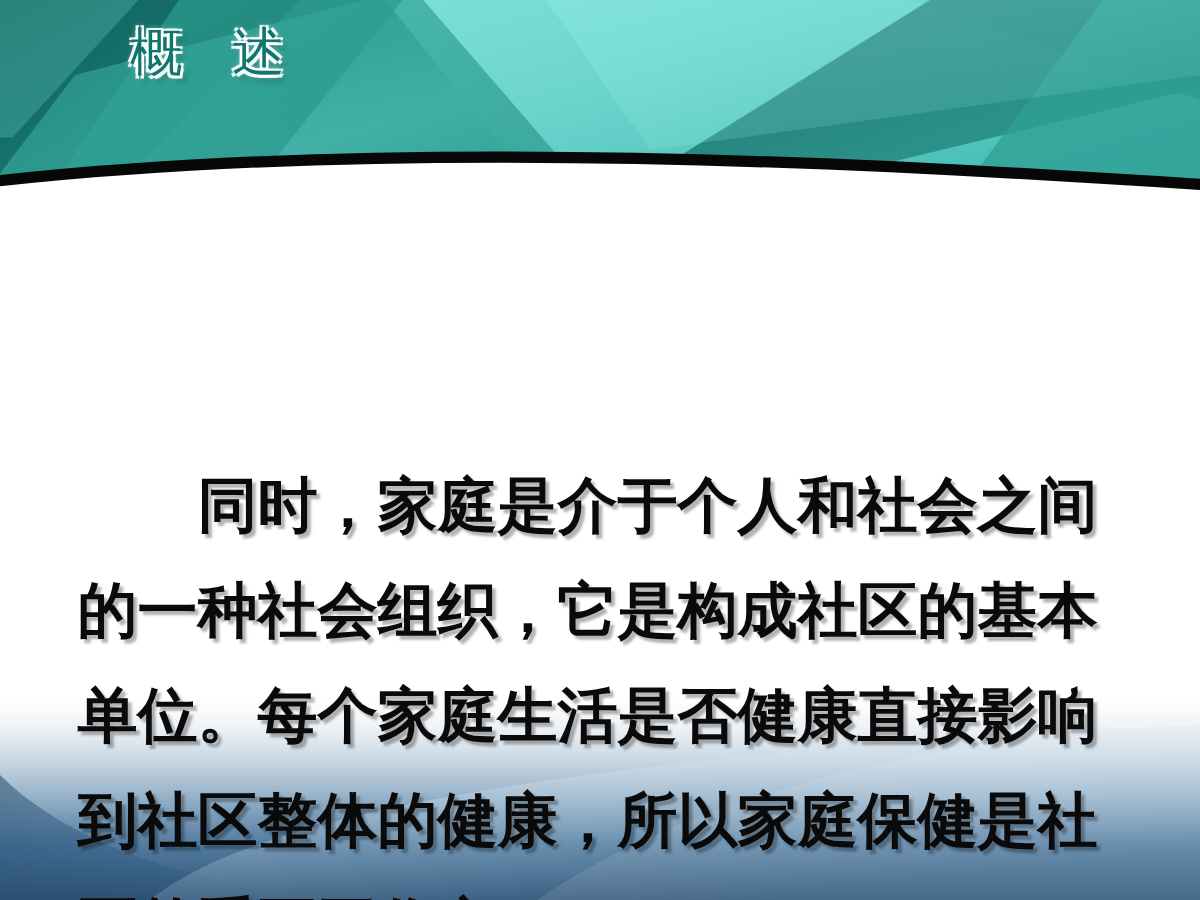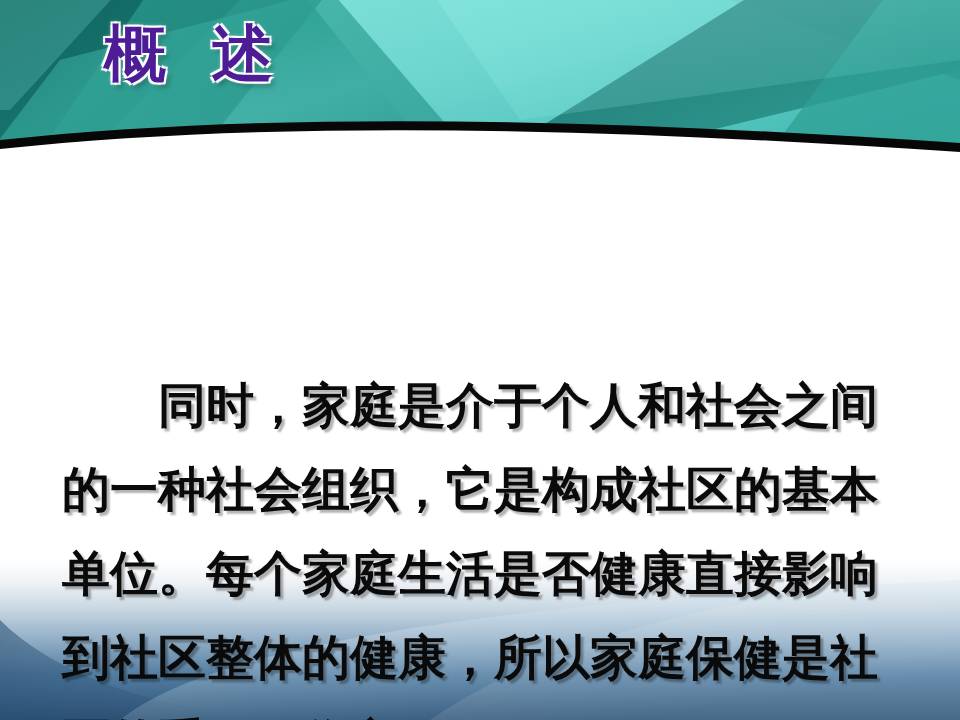--- a/index.html
+++ b/index.html
@@ -32,24 +32,24 @@
     display: block;
     width: 960px;
     height: 152px;
   }
 
   
   #slide-title {
     position: absolute;
     left: 104px;
     top: 18px;
-    font-size: 62px;
-    font-weight: bold;
+    font-size: 42px;
+    font-weight: normal;
     letter-spacing: 14px;
-    color: #4c1d95;
+    color: #0f766e;
     white-space: pre;
     line-height: 1.15;
     text-shadow:
       -2px -2px 0 rgba(255,255,255,0.92),
        2px -2px 0 rgba(255,255,255,0.92),
       -2px  2px 0 rgba(255,255,255,0.92),
        2px  2px 0 rgba(255,255,255,0.92),
        0px  0px 5px rgba(255,255,255,0.85),
        4px  5px 5px rgba(0,0,0,0.28);
     z-index: 6;

